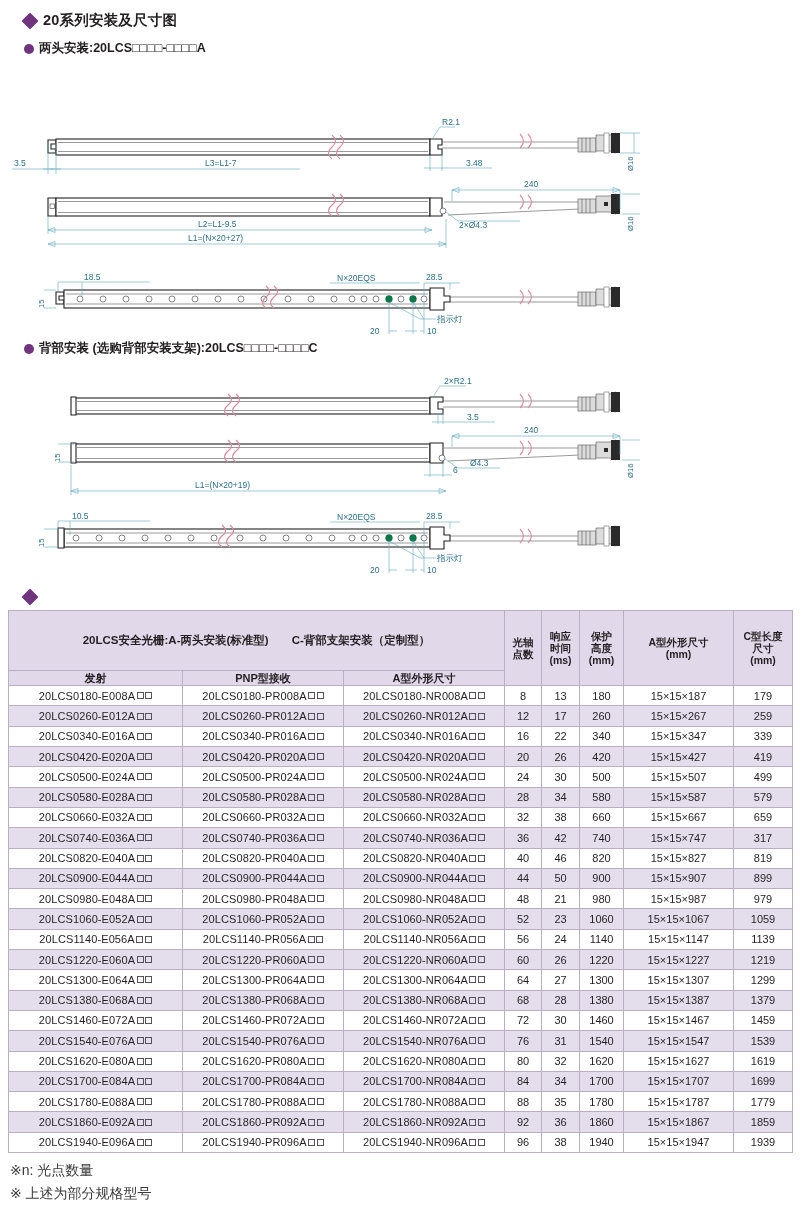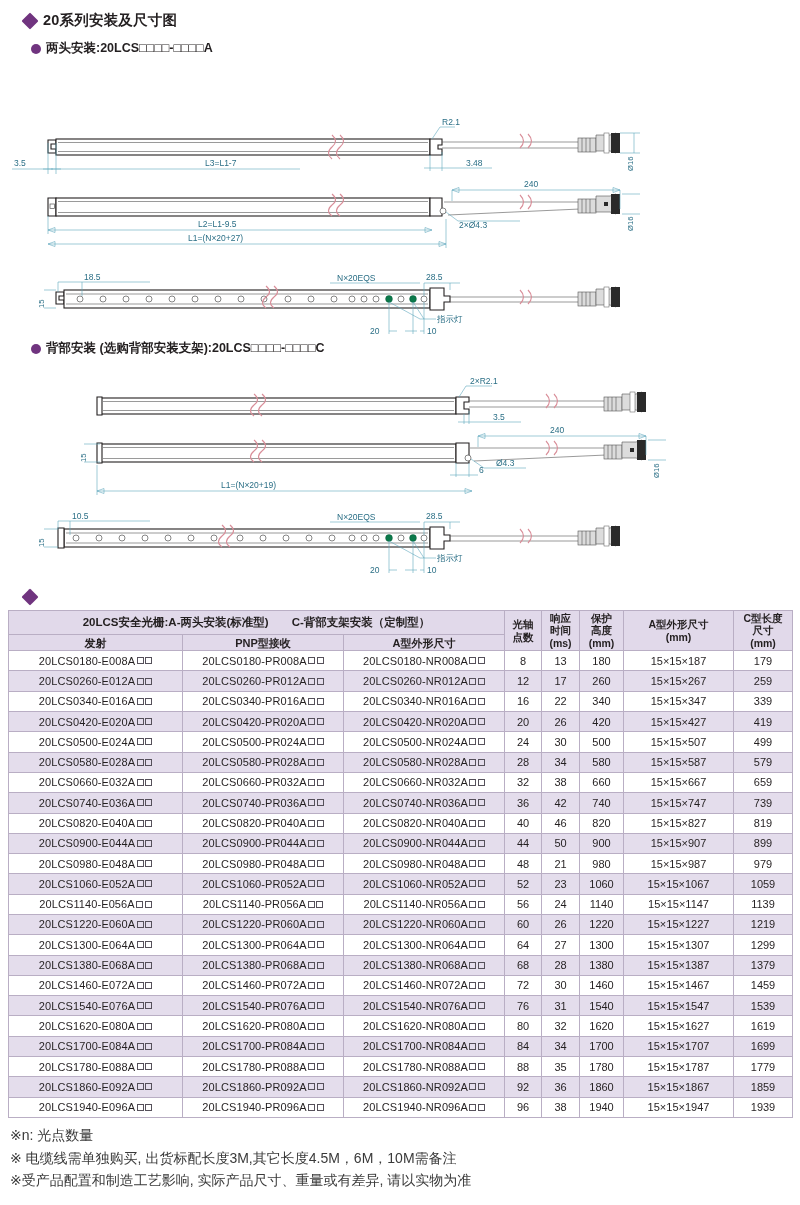--- a/index.html
+++ b/index.html
@@ -21,21 +21,21 @@
   .diamond {
     width: 12px; height: 12px; background: #70347f;
     transform: rotate(45deg); flex: 0 0 auto;
     border-radius: 1px;
   }
   .sec-head-title {
     font-size: 14.5px; font-weight: bold; letter-spacing: .2px;
   }
   .sub-head {
     display: flex; align-items: center; gap: 5px;
-    padding-left: 31px;
+    padding-left: 24px;
   }
   .bullet { width: 10px; height: 10px; border-radius: 50%; background: #70347f; flex:0 0 auto; }
   .sub-head-title { font-size: 12.5px; font-weight: bold; }
 
   
   .drawing { position: relative; }
   svg.dw { display:block; }
 
   
   .tbl-wrap { padding: 0 8px; }
@@ -46,21 +46,21 @@
     font-size: 10.5px;
   }
   table.spec th, table.spec td {
     border: 1px solid #b9aec4;
     text-align: center;
     vertical-align: middle;
     padding: 1px 2px;
     line-height: 1.12;
   }
   table.spec thead th { background: #e1d9ea; font-weight: bold; font-size: 11px; }
-  table.spec thead th.grp { font-size: 11.5px; padding: 5px 2px; }
+  table.spec thead th.grp { font-size: 11.5px; padding: 23px 2px; }
   table.spec thead th.small { font-size: 10.5px; line-height: 1.18; }
   table.spec tbody td { height: 20.3px; font-size: 11px; background: #ffffff; white-space: nowrap; }
   table.spec tbody tr.alt td { background: #e4ddec; }
   td.code { letter-spacing: .1px; }
   .sq {
     display:inline-block; width:7px; height:7px;
     border:1px solid #55505a; margin-left:1.5px;
     vertical-align: middle; position: relative; top:-1px;
   }
 
@@ -277,21 +277,21 @@
     <text class="dim" x="427" y="60">10</text>
   </g>
 </svg>
 </div>
 
 <div class="sub-head" style="">
   <span class="bullet"></span>
   <span class="sub-head-title">背部安装 (选购背部安装支架):20LCS□□□□-□□□□C</span>
 </div>
 
-<div class="drawing" style="margin-top:4px;padding-left:26px;">
+<div class="drawing" style="margin-top:4px;">
 <svg class="dw" width="800" height="150" viewBox="0 0 800 150">
 
   <g>
     <rect class="bodyline" x="75" y="37" width="355" height="16"></rect>
     <line class="thin" x1="77" y1="40.5" x2="428" y2="40.5"></line>
     <line class="thin" x1="77" y1="49.5" x2="428" y2="49.5"></line>
     <path class="bodyline" d="M71 36 h5 v18 h-5 z"></path>
     <path class="bodyline" d="M430 36 h13 v5 h-5 v7 h5 v5 h-13 z"></path>
     <path class="break" d="M228 33 q7 6 0 11 q-7 6 0 11"></path>
     <path class="break" d="M236 33 q7 6 0 11 q-7 6 0 11"></path>
@@ -571,21 +571,21 @@
           <td>659</td>
         </tr>
         <tr class="alt">
           <td class="code">20LCS0740-E036A<span class="sq"></span><span class="sq"></span></td>
           <td class="code">20LCS0740-PR036A<span class="sq"></span><span class="sq"></span></td>
           <td class="code">20LCS0740-NR036A<span class="sq"></span><span class="sq"></span></td>
           <td>36</td>
           <td>42</td>
           <td>740</td>
           <td>15×15×747</td>
-          <td>739</td>
+          <td>317</td>
         </tr>
         <tr>
           <td class="code">20LCS0820-E040A<span class="sq"></span><span class="sq"></span></td>
           <td class="code">20LCS0820-PR040A<span class="sq"></span><span class="sq"></span></td>
           <td class="code">20LCS0820-NR040A<span class="sq"></span><span class="sq"></span></td>
           <td>40</td>
           <td>46</td>
           <td>820</td>
           <td>15×15×827</td>
           <td>819</td>
@@ -729,15 +729,16 @@
           <td>1940</td>
           <td>15×15×1947</td>
           <td>1939</td>
         </tr>
       </tbody>
 </table>
 </div>
 
 <div class="notes">
     <div class="note">※n: 光点数量</div>
+    <div class="note">※ 上述为部分规格型号</div>
     <div class="note">※ 电缆线需单独购买, 出货标配长度3M,其它长度4.5M，6M，10M需备注</div>
     <div class="note">※受产品配置和制造工艺影响, 实际产品尺寸、重量或有差异, 请以实物为准</div>
   </div>
 
 </body></html>

